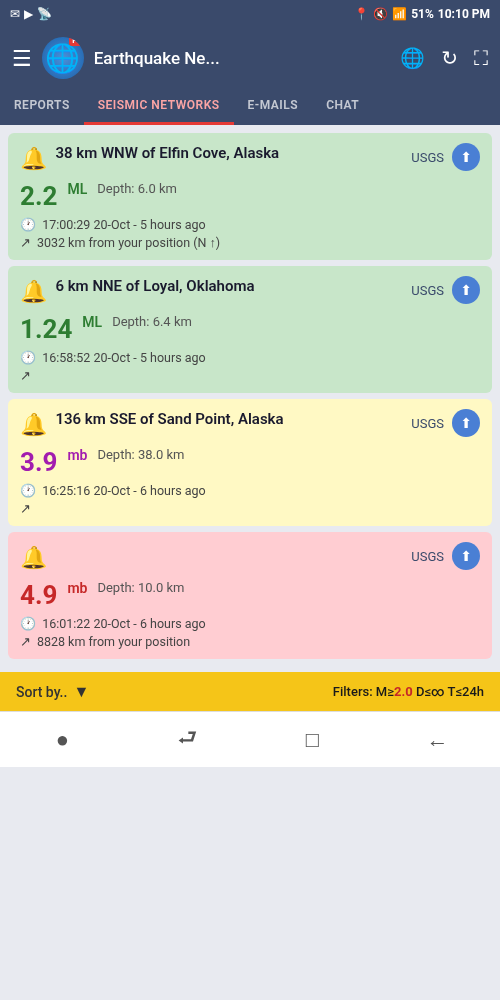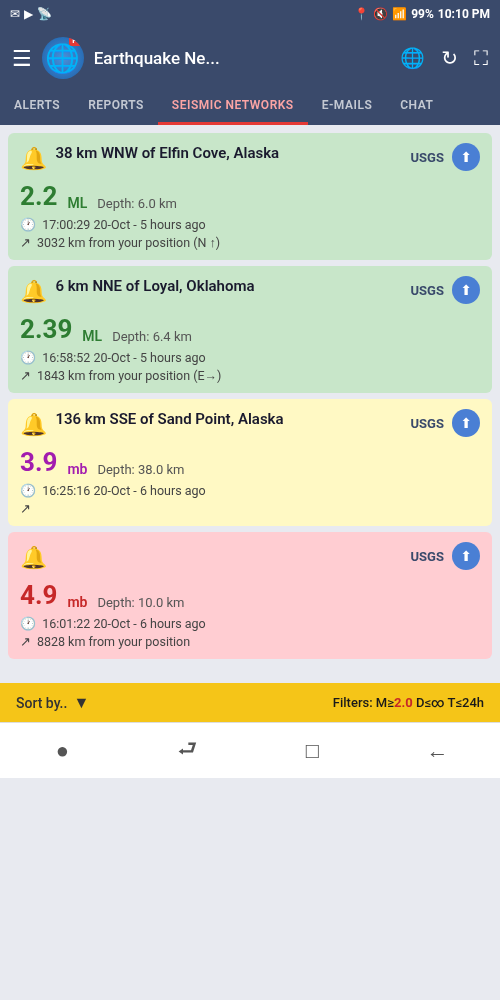--- a/index.html
+++ b/index.html
@@ -122,36 +122,36 @@
     }
     .card-actions {
       display: flex;
       align-items: center;
       gap: 8px;
       flex-shrink: 0;
     }
     .source-badge {
       color: #3a4a6b;
       font-size: 13px;
-      font-weight: 700;
+      font-weight: 400;
     }
     .share-btn {
       background: #4a7fd4;
       color: white;
       border-radius: 50%;
       width: 28px; height: 28px;
       display: flex; align-items: center; justify-content: center;
       font-size: 14px;
       cursor: pointer;
     }
 
     .card-body { padding: 4px 12px 10px; }
     .magnitude-row {
       display: flex;
-      align-items: flex-end;
+      align-items: flex-start;
       gap: 10px;
       margin-bottom: 6px;
     }
     .magnitude {
       font-size: 26px;
       font-weight: 700;
     }
     .magnitude.green { color: #2e7d32; }
     .magnitude.yellow { color: #a21caf; }
     .magnitude.red { color: #c62828; }
@@ -171,21 +171,21 @@
     }
     .meta-icon { font-size: 13px; }
 
     
     .bottom-bar {
       background: #f5c518;
       display: flex;
       align-items: center;
       justify-content: space-between;
       padding: 10px 16px;
-      margin-top: 16px;
+      margin-top: 5px;
     }
     .sort-section {
       display: flex;
       align-items: center;
       gap: 6px;
       font-size: 14px;
       color: #333;
       font-weight: 500;
     }
     .sort-dropdown { font-size: 16px; color: #333; }
@@ -218,40 +218,39 @@
 <div class="status-bar">
   <div class="status-left">
     <span>✉</span>
     <span>▶</span>
     <span>📡</span>
   </div>
   <div class="status-right">
     <span>📍</span>
     <span>🔇</span>
     <span>📶</span>
-    <span>99%</span>
+    <span>51%</span>
     <span>10:10 PM</span>
   </div>
 </div>
 
 <div class="header">
   <span class="header-menu">☰</span>
   <div class="header-logo">
     <span class="pro-badge">Pro</span>
   </div>
   <span class="header-title">Earthquake Ne...</span>
   <div class="header-actions">
     <span class="header-icon">🌐</span>
     <span class="header-icon">↻</span>
     <span class="header-icon">⛶</span>
   </div>
 </div>
 
 <div class="tabs">
-  <div class="tab">ALERTS</div>
   <div class="tab">REPORTS</div>
   <div class="tab active">SEISMIC NETWORKS</div>
   <div class="tab">E-MAILS</div>
   <div class="tab">CHAT</div>
 </div>
 
 <div class="content">
 
   <div class="quake-card green">
     <div class="card-header">
@@ -289,32 +288,31 @@
         <span class="quake-icon">🔔</span>
         <span class="quake-title">6 km NNE of Loyal, Oklahoma</span>
       </div>
       <div class="card-actions">
         <span class="source-badge">USGS</span>
         <div class="share-btn">⬆</div>
       </div>
     </div>
     <div class="card-body">
       <div class="magnitude-row">
-        <span class="magnitude green">2.39</span>
+        <span class="magnitude green">1.24</span>
           <span class="magnitude green" style="font-size:14px;font-weight:600;">ML</span>
         <span class="depth-text">Depth: 6.4 km</span>
       </div>
       <div class="card-meta">
         <div class="meta-row">
           <span class="meta-icon">🕐</span>
           <span>16:58:52 20-Oct - 5 hours ago</span>
         </div>
         <div class="meta-row">
           <span class="meta-icon">↗</span>
-          <span>1843 km from your position (E→)</span>
         </div>
       </div>
     </div>
   </div>
 
   <div class="quake-card yellow">
     <div class="card-header">
       <div class="card-title-row">
         <span class="quake-icon">🔔</span>
         <span class="quake-title">136 km SSE of Sand Point, Alaska</span>

